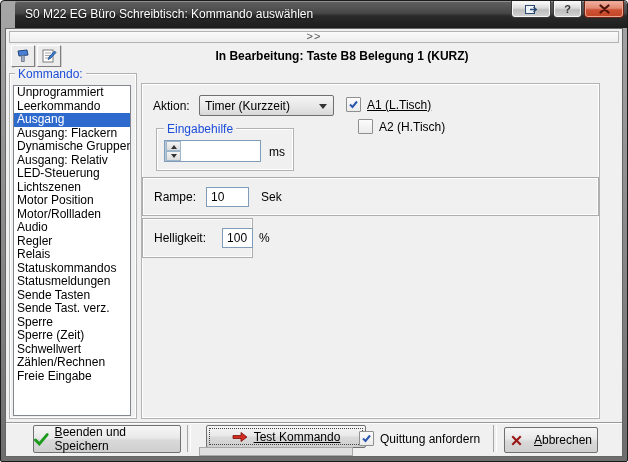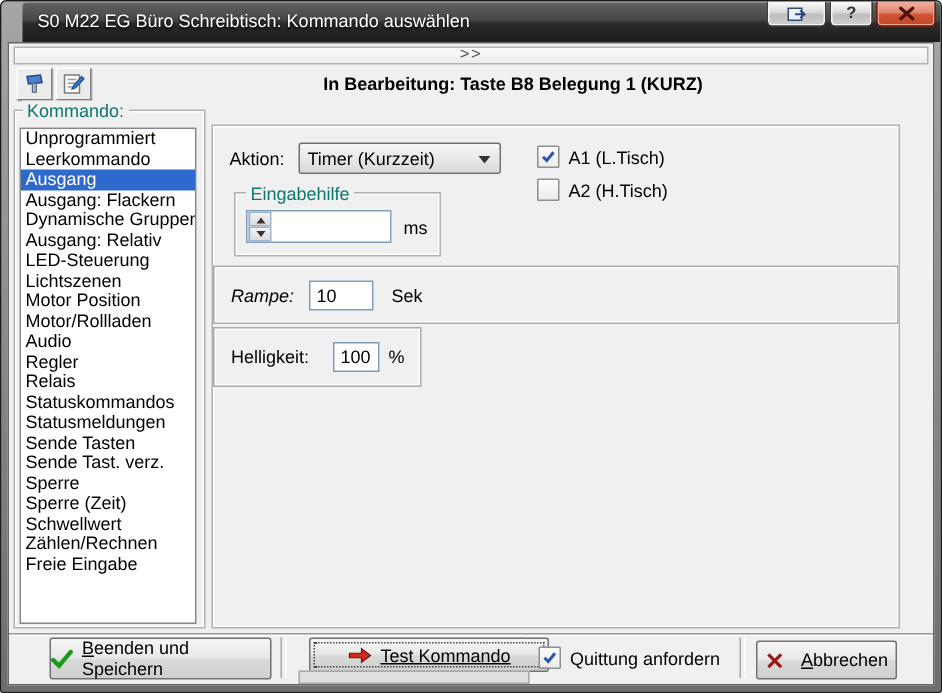--- a/index.html
+++ b/index.html
@@ -30,21 +30,21 @@
     background:linear-gradient(#fafafa,#ededed);text-align:center;line-height:9px;
     font-size:11px;color:#555;letter-spacing:1px;cursor:default;}
   
   .tb-btn{width:24px;height:22px;background:#ececec;
     border:1px solid;border-color:#fff #7d7d7d #7d7d7d #fff;
     box-shadow:1px 1px 0 #00000022;display:flex;align-items:center;justify-content:center;}
   .editing-header{left:60px;top:16px;width:552px;height:22px;display:flex;
     align-items:center;justify-content:center;font-weight:bold;font-size:12px;color:#000;}
   
   .groupbox{border:1px solid #b2b2b2;box-shadow:inset 0 0 0 1px #ffffff;}
-  .group-label{position:absolute;background:#f0f0f0;padding:0 3px;font-size:12px;color:#0f766e;text-align:center;}
+  .group-label{position:absolute;background:#f0f0f0;padding:0 3px;font-size:12px;color:#1d4ed8;text-align:center;}
   
   .listbox{left:7px;top:56px;width:118px;height:331px;background:#fff;
     border:1px solid #828790;overflow:hidden;}
   .list-item{height:13.5px;line-height:13.5px;font-size:12px;padding-left:3px;
     white-space:nowrap;color:#000;cursor:default;}
   .list-item.selected{background:#2e6ace;color:#fff;}
   
   .right-panel{left:135px;top:54px;width:459px;height:336px;}
   .rp-label{font-size:12px;color:#000;}
   .combo{left:57px;top:11px;width:135px;height:21px;border:1px solid #707070;border-radius:2px;
@@ -157,21 +157,21 @@
       </div>
 
     <div class="abs groupbox right-panel">
 
       <span class="abs rp-label" style="left:11px;top:15px;">Aktion:</span>
       <div class="abs combo">
         <span>Timer (Kurzzeit)</span>
         <span class="arrow"></span>
       </div>
 
-      <div class="abs" style="left:216px;top:13px;display:flex;align-items:center;">
+      <div class="abs" style="left:204px;top:13px;display:flex;align-items:center;text-decoration:underline;">
         <div class="checkbox checked">
           <svg width="11" height="11" viewBox="0 0 11 11">
             <path d="M2 5.5 L4.5 8 L9 2.5" fill="none" stroke="#2b57b0" stroke-width="2"></path>
           </svg>
         </div>
         <span class="cb-label">A1 (L.Tisch)</span>
       </div>
       <div class="abs" style="left:216px;top:35px;display:flex;align-items:center;">
         <div class="checkbox">
           
@@ -187,26 +187,26 @@
               <span class="tri-up"></span>
             </div>
           <div class="spin-btn">
               <span class="tri-dn"></span>
             </div>
         </div>
       </div>
       <span class="abs rp-label" style="left:127px;top:61px;">ms</span>
 
       <div class="abs subpanel" style="left:0px;top:93px;width:457px;height:39px;display:flex;align-items:center;">
-        <span class="rp-label" style="margin-left:11px;font-style:italic;">Rampe:</span>
+        <span class="rp-label" style="margin-left:11px;">Rampe:</span>
         <input class="txtinput" style="margin-left: 10px; width: 43px; height: 20px;" value="10">
         <span class="rp-label" style="margin-left:12px;">Sek</span>
       </div>
 
-      <div class="abs subpanel" style="left:0px;top:134px;width:139px;height:40px;display:flex;align-items:center;">
+      <div class="abs subpanel" style="left:0px;top:134px;width:111px;height:40px;display:flex;align-items:center;">
         <span class="rp-label" style="margin-left:11px;">Helligkeit:</span>
         <input class="txtinput" style="margin-left: 16px; width: 31px; height: 20px;" value="100">
         <span class="rp-label" style="margin-left:6px;">%</span>
       </div>
     </div>
 
     <div class="abs footer">
       <span class="vdiv" style="left:181px;"></span>
       <span class="vdiv" style="left:341px;"></span>
       <span class="vdiv" style="left:487px;"></span>

